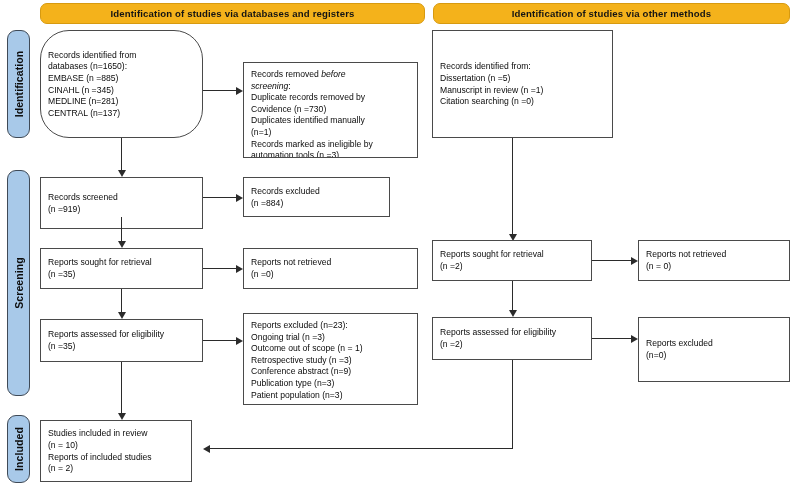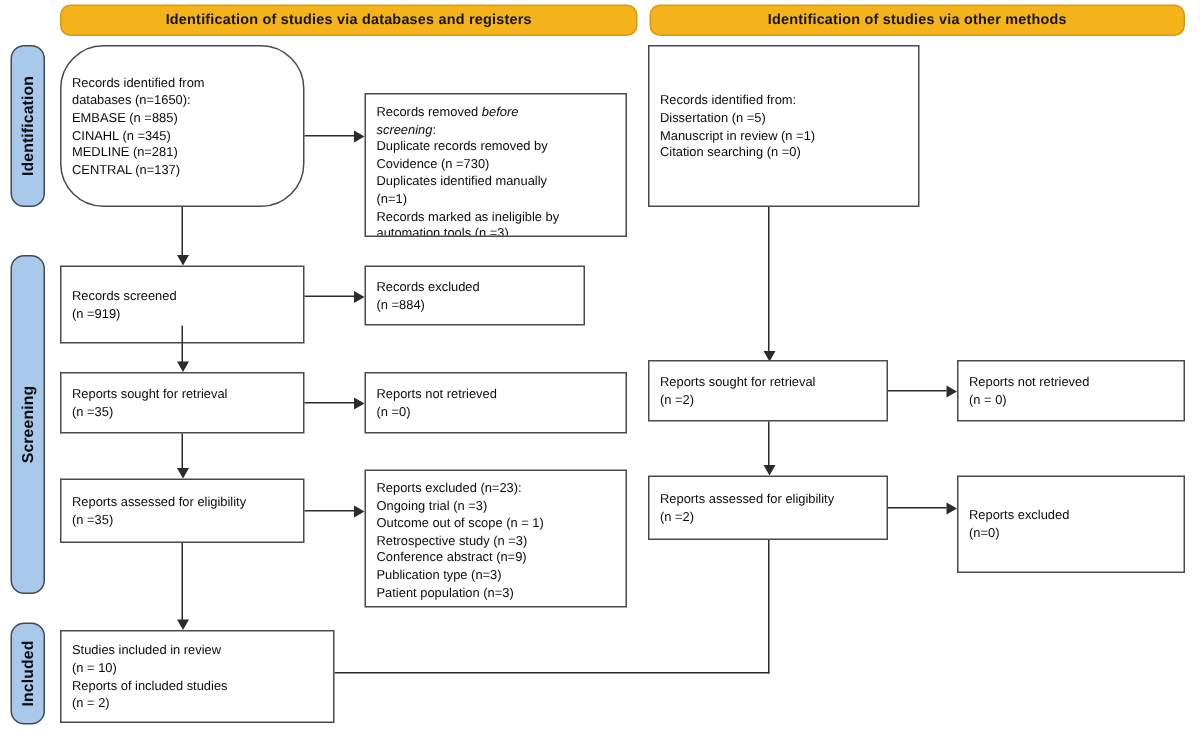--- a/index.html
+++ b/index.html
@@ -245,20 +245,20 @@
       <span class="ln">(n=0)</span>
     </div>
 
   <div class="hline" style="left:592px; top:338px; width:39px;"></div>
   <div class="arrow right" style="left:631px; top:334.5px;"></div>
 
   <div class="vline" style="left:512px; top:360px; height:89px;"></div>
   <div class="hline" style="left:208px; top:448px; width:305px;"></div>
   <div class="arrow left" style="left:203px; top:444.5px;"></div>
 
-  <div class="box vcenter" style="left:40px; top:420px; width:183px; height:62px;">
+  <div class="box vcenter" style="left:40px; top:420px; width:152px; height:62px;">
       <span class="ln">Studies included in review</span>
       <span class="ln">(n = 10)</span>
       <span class="ln">Reports of included studies</span>
       <span class="ln">(n = 2)</span>
     </div>
 
 </div>
 
 </body></html>

